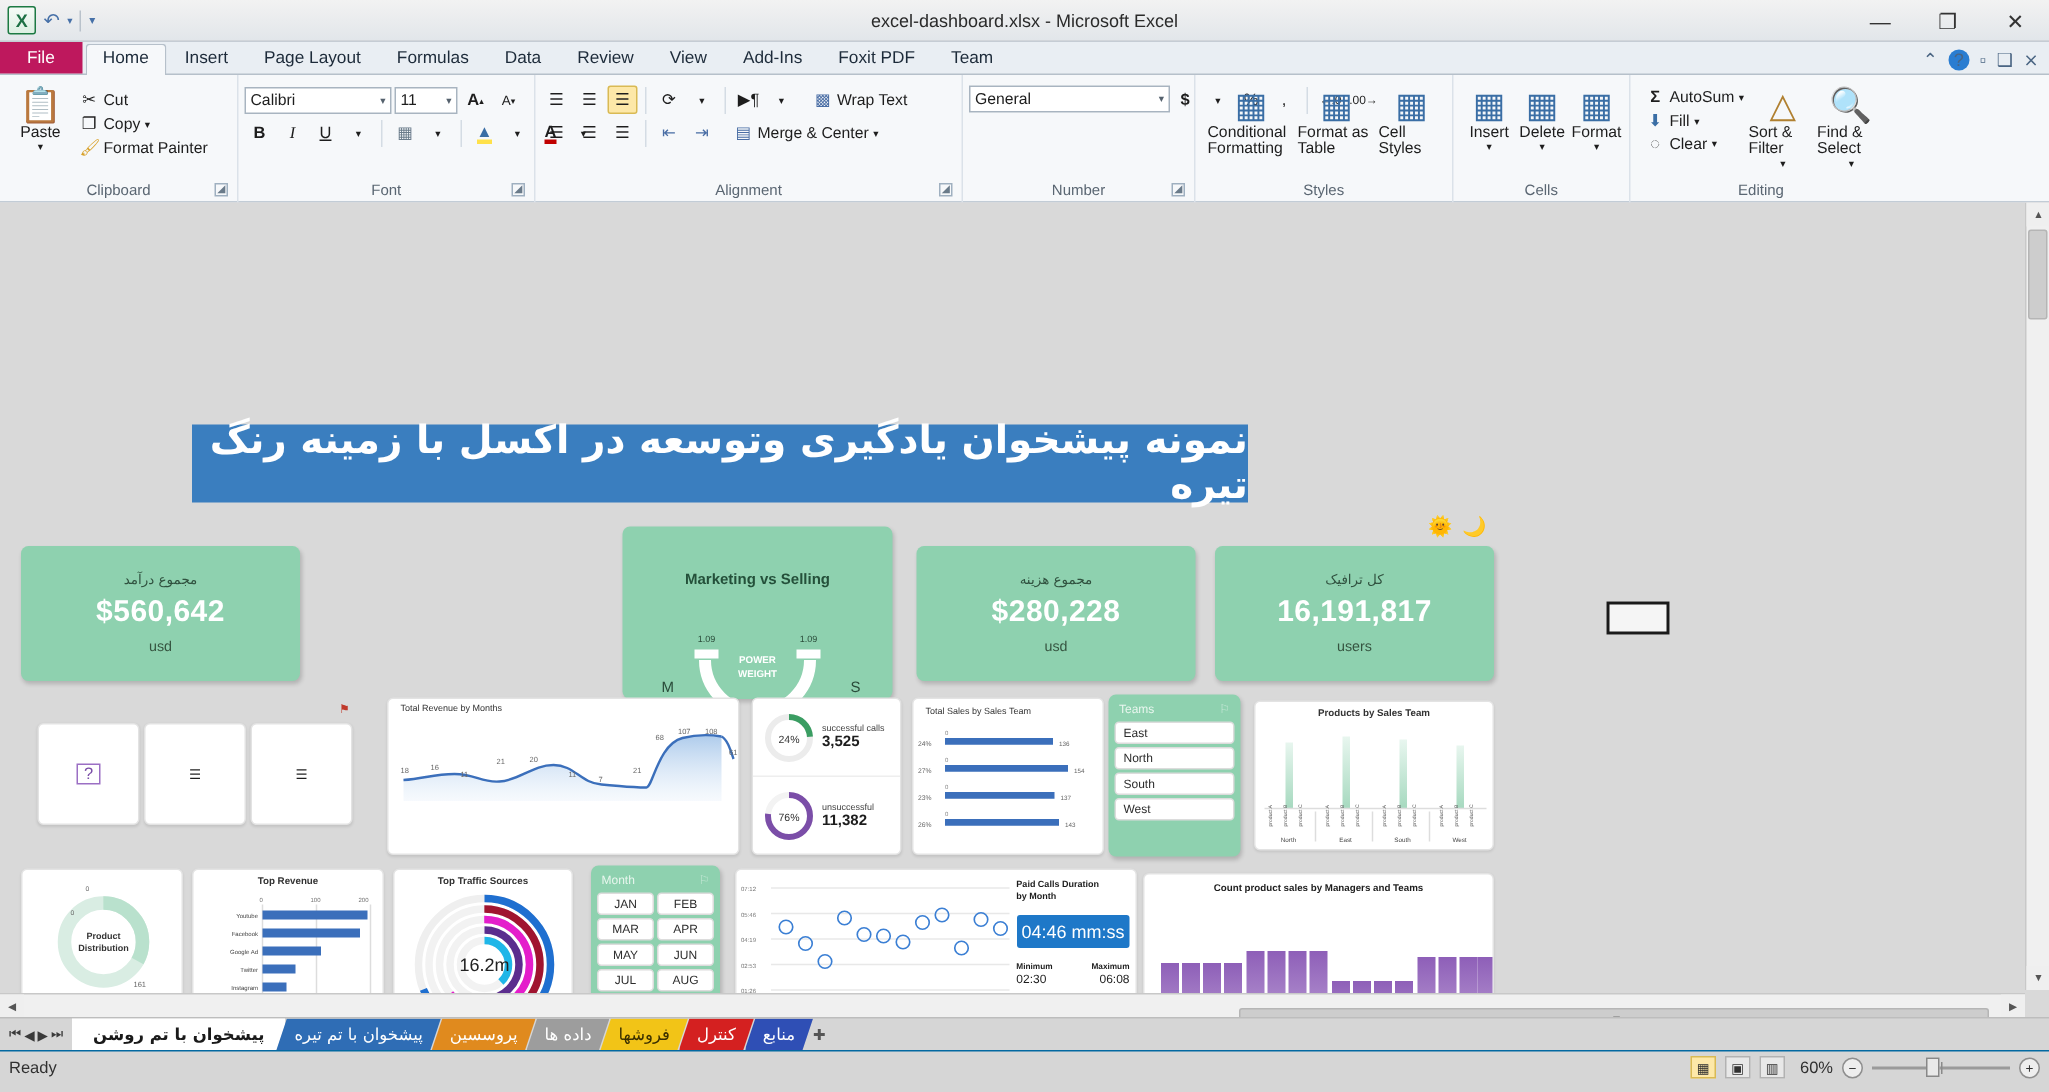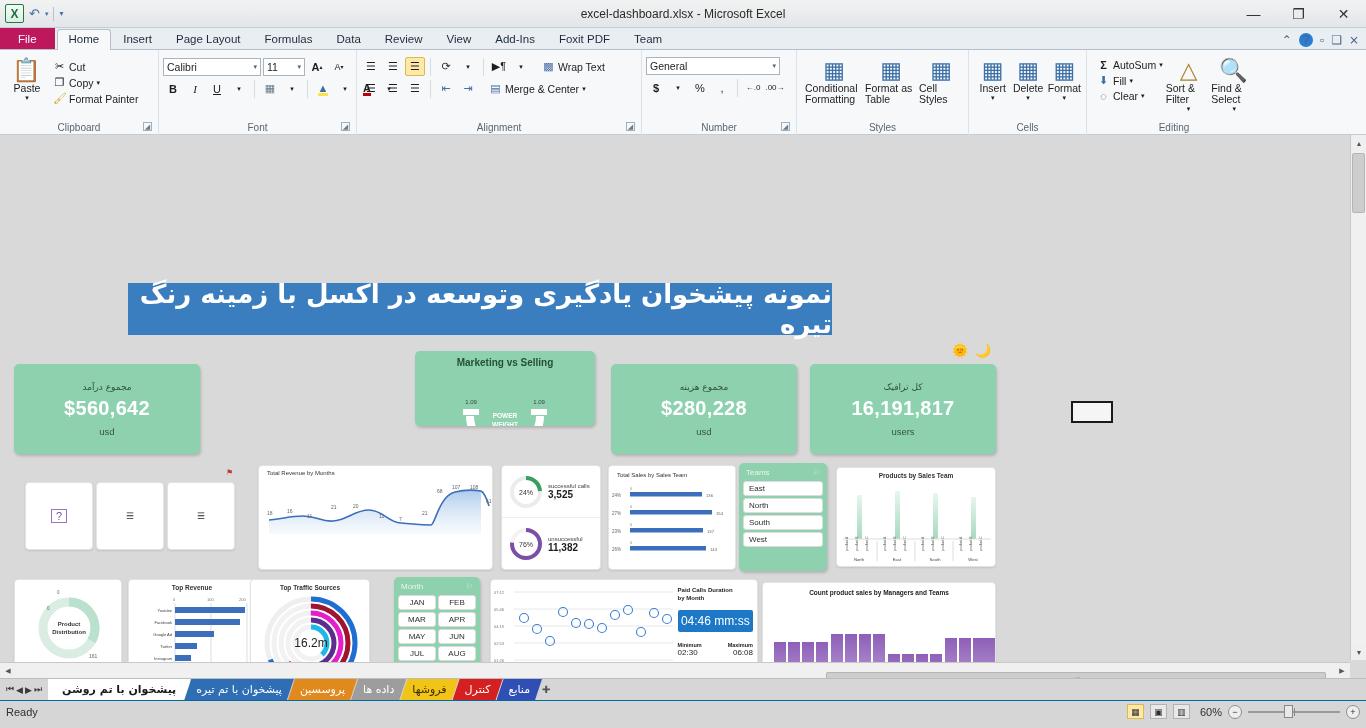--- a/index.html
+++ b/index.html
@@ -319,21 +319,21 @@
         </div>
       </div>
     </div>
     <div class="grp-name">
       <span>Alignment</span>
       <span class="dlg">◢</span>
     </div>
   </div>
 
   <div class="grp" style="width:155px">
-    <div class="grp-body" style="flex-direction:column;padding-top:5px">
+    <div class="grp-body" style="flex-direction:row;padding-top:5px">
       <div class="fontrow">
         <div class="fbox" style="width:134px">
           <span>General</span>
           <span class="car">▾</span>
         </div>
       </div>
       <div class="fontrow">
         <div class="ibtn" style="font-weight:bold">$</div>
         <div class="ibtn" style="font-size:7px">▾</div>
         <div class="ibtn">%</div>
@@ -430,21 +430,21 @@
   <div style="position:absolute;left:975px;top:208px;font-size:13px;color:#555">🌙</div>
 
   <div style="position:absolute;left:1071px;top:266px;width:42px;height:22px;border:2px solid #1a1a1a;background:#f5f5f5"></div>
 
   <div class="kpi" style="left:14px;width:186px;height:90px">
     <div class="cap">مجموع درآمد</div>
     <div class="val">$560,642</div>
     <div class="unit">usd</div>
   </div>
 
-  <div class="kpi" style="left:415px;top:216px;width:180px;height:75px;justify-content:flex-end;padding-top:6px">
+  <div class="kpi" style="left:415px;top:216px;width:180px;height:115px;justify-content:flex-end;padding-top:6px">
     <div style="font-size:10px;font-weight:bold;color:#24503a">Marketing vs Selling</div>
     <svg width="160" height="74">
       <path d="M 45 30 A 35 35 0 0 0 115 30" fill="none" stroke="#ffffff" stroke-width="8" transform="translate(0,18)"></path>
       <rect x="38" y="41" width="16" height="6" fill="#fff"></rect>
       <rect x="106" y="41" width="16" height="6" fill="#fff"></rect>
       <text x="46" y="36" font-size="6" fill="#2a4c3a" text-anchor="middle">1.09</text>
       <text x="114" y="36" font-size="6" fill="#2a4c3a" text-anchor="middle">1.09</text>
       <text x="80" y="50" font-size="6.5" fill="#ffffff" text-anchor="middle" font-weight="bold">POWER</text>
       <text x="80" y="59" font-size="6.5" fill="#ffffff" text-anchor="middle" font-weight="bold">WEIGHT</text>
       <text x="16" y="69" font-size="10" fill="#2a4c3a">M</text>
@@ -647,21 +647,21 @@
       </g>
       <rect x="46" y="16" width="70" height="6" fill="#3b6fbb"></rect>
       <rect x="46" y="28" width="65" height="6" fill="#3b6fbb"></rect>
       <rect x="46" y="40" width="39" height="6" fill="#3b6fbb"></rect>
       <rect x="46" y="52" width="22" height="6" fill="#3b6fbb"></rect>
       <rect x="46" y="64" width="16" height="6" fill="#3b6fbb"></rect>
       <rect x="46" y="75" width="8" height="6" fill="#3b6fbb"></rect>
     </svg>
   </div>
 
-  <div class="card" style="left:250px;top:444px;width:120px;height:120px">
+  <div class="card" style="left:262px;top:444px;width:120px;height:120px">
     <div class="card-title">Top Traffic Sources</div>
     <svg width="120" height="104">
       <g transform="translate(60,52)">
         <circle r="44" fill="none" stroke="#efefef" stroke-width="5"></circle>
         <circle r="44" fill="none" stroke="#1f6fd0" stroke-width="5" stroke-dasharray="190 87" transform="rotate(-90)"></circle>
         <circle r="37" fill="none" stroke="#f2f2f2" stroke-width="5"></circle>
         <circle r="37" fill="none" stroke="#a01430" stroke-width="5" stroke-dasharray="150 82" transform="rotate(-90)"></circle>
         <circle r="30" fill="none" stroke="#f2f2f2" stroke-width="5"></circle>
         <circle r="30" fill="none" stroke="#e41ecb" stroke-width="5" stroke-dasharray="120 68" transform="rotate(-90)"></circle>
         <circle r="23" fill="none" stroke="#f2f2f2" stroke-width="5"></circle>

